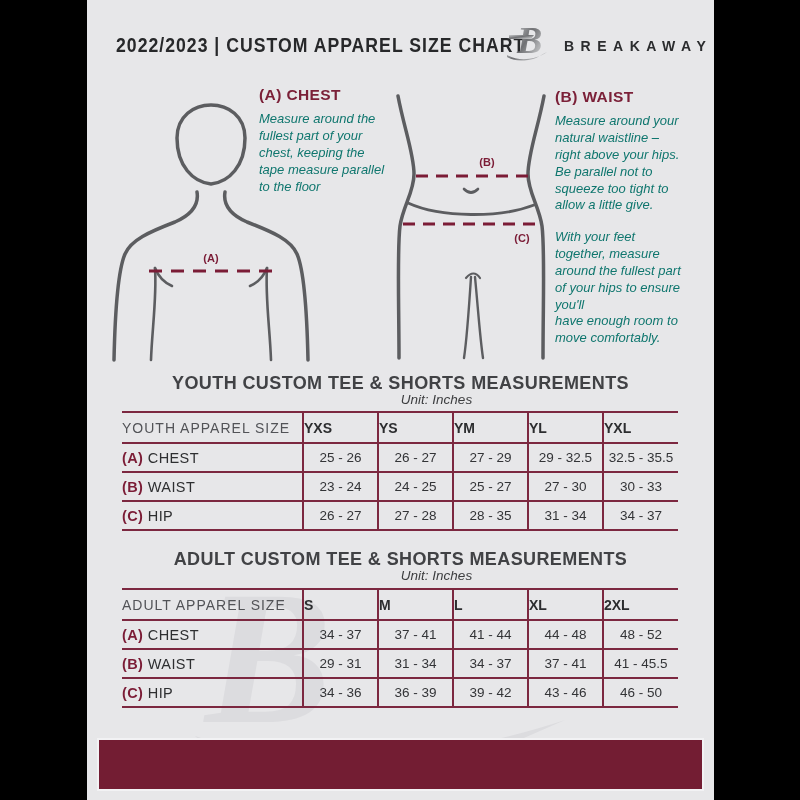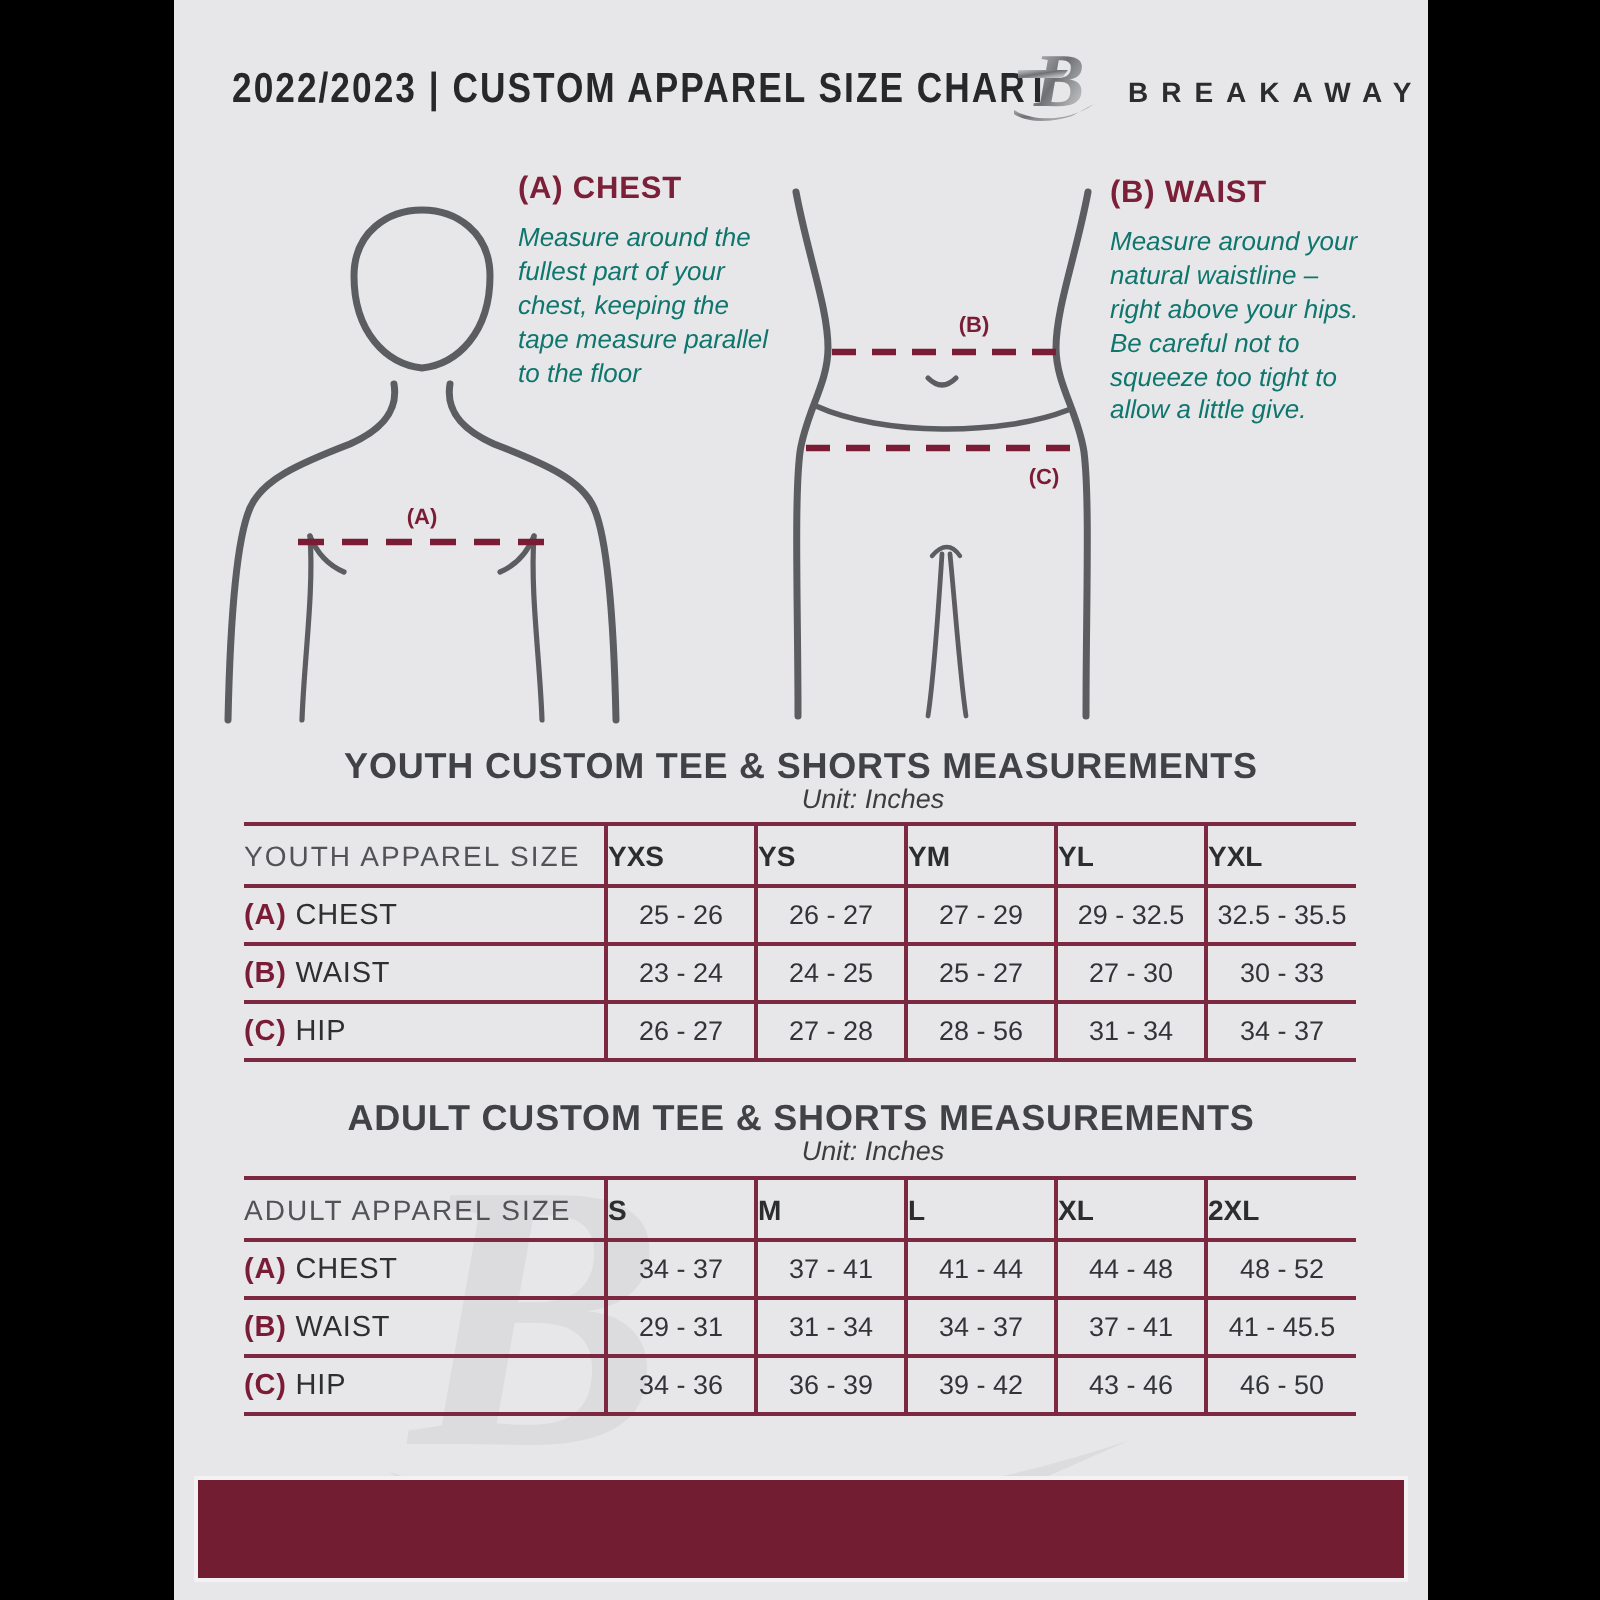--- a/index.html
+++ b/index.html
@@ -150,26 +150,33 @@
 chest, keeping the
 tape measure parallel
 to the floor</div>
     </div>
 
     <div class="guide guide-b">
       <div class="guide-heading">(B) WAIST</div>
       <div class="guide-desc">Measure around your
 natural waistline –
 right above your hips.
-Be careful not to
+Be parallel not to
 squeeze too tight to
 allow a little give.</div>
     </div>
 
     <div class="guide guide-c">
+      <div class="guide-desc">With your feet
+together, measure
+around the fullest part
+of your hips to ensure
+you'll
+have enough room to
+move comfortably.</div>
     </div>
 
     <div class="sec-title youth-title">YOUTH CUSTOM TEE &amp; SHORTS MEASUREMENTS</div>
     <div class="sec-unit youth-unit">Unit: Inches</div>
 
     <table class="size-table youth-table">
       <colgroup>
         <col class="c-label">
           <col class="c-size">
           <col class="c-size">
@@ -201,21 +208,21 @@
           <td class="td-val">23 - 24</td>
           <td class="td-val">24 - 25</td>
           <td class="td-val">25 - 27</td>
           <td class="td-val">27 - 30</td>
           <td class="td-val">30 - 33</td>
         </tr>
         <tr>
           <td class="td-rowlabel"><span class="prefix">(C)</span> <span>HIP</span></td>
           <td class="td-val">26 - 27</td>
           <td class="td-val">27 - 28</td>
-          <td class="td-val">28 - 56</td>
+          <td class="td-val">28 - 35</td>
           <td class="td-val">31 - 34</td>
           <td class="td-val">34 - 37</td>
         </tr>
       </tbody>
     </table>
 
     <div class="sec-title adult-title">ADULT CUSTOM TEE &amp; SHORTS MEASUREMENTS</div>
     <div class="sec-unit adult-unit">Unit: Inches</div>
 
     <table class="size-table adult-table">

